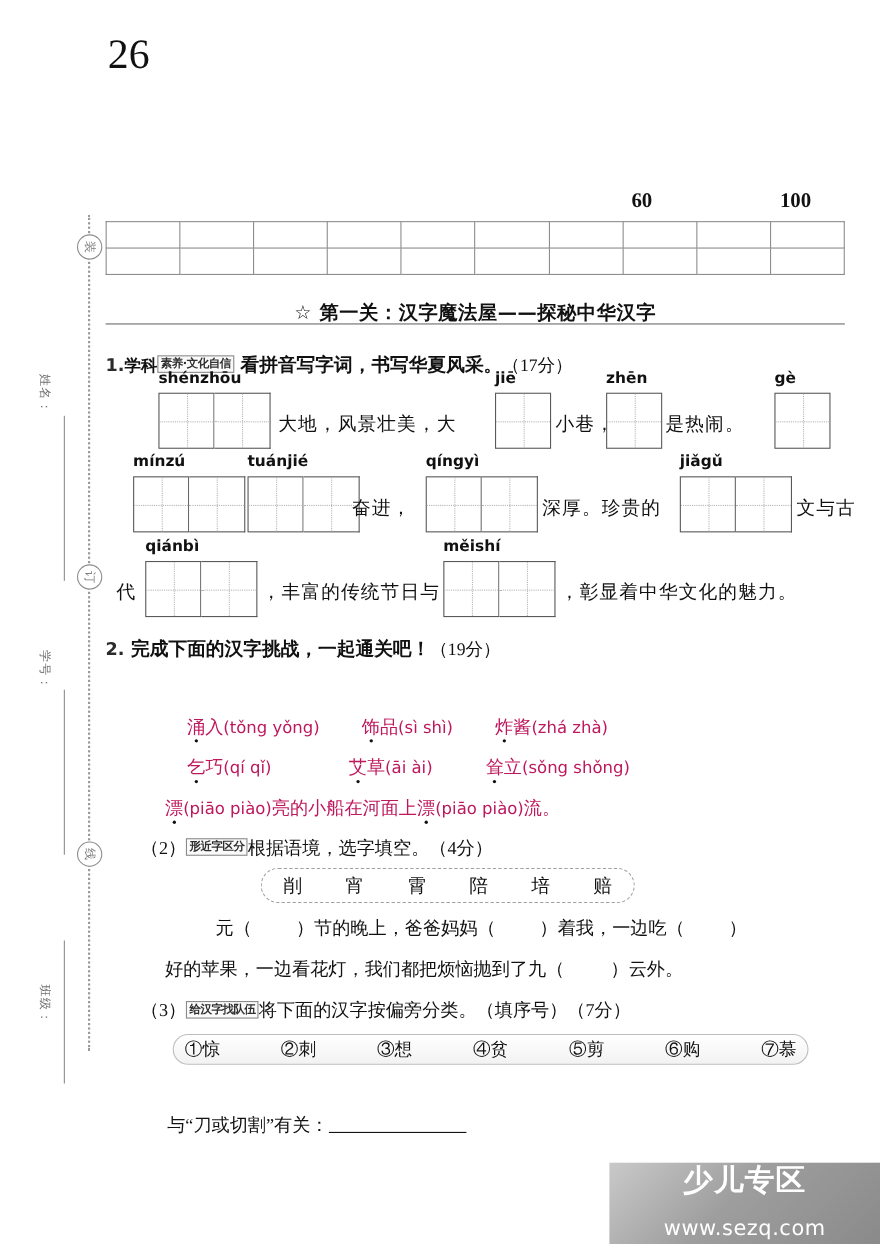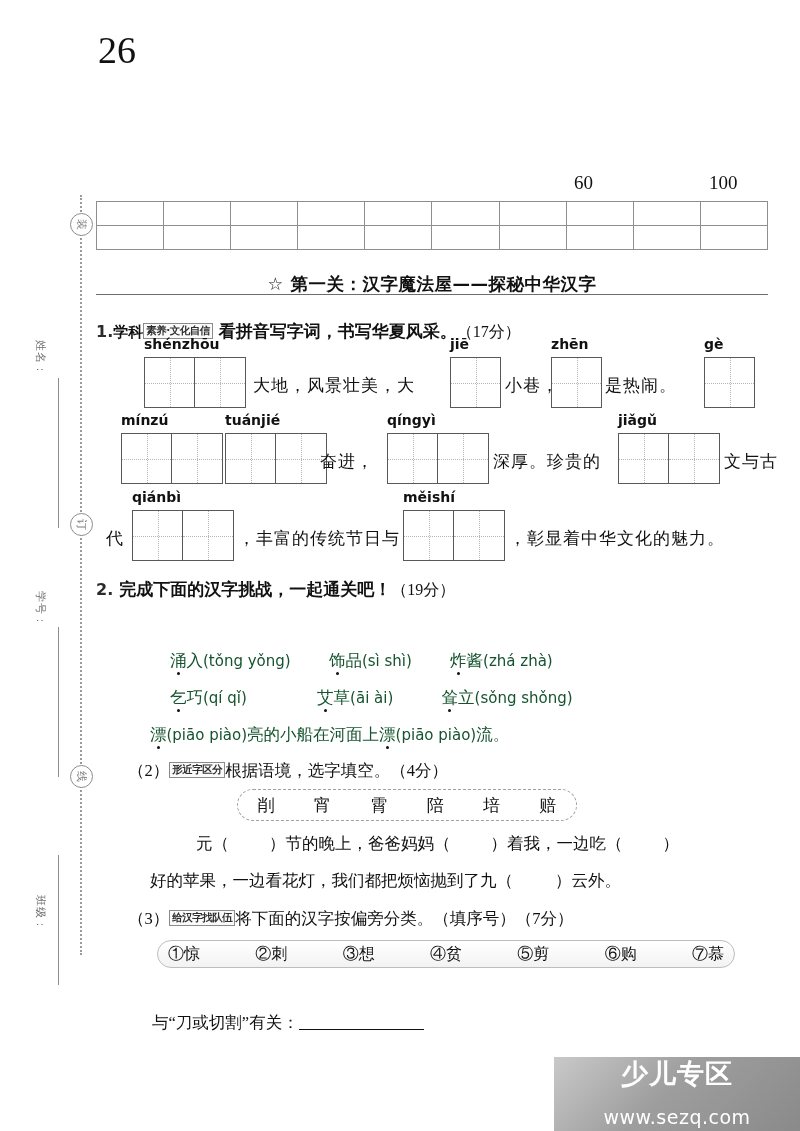--- a/index.html
+++ b/index.html
@@ -93,20 +93,21 @@
   .rail-label.l2 { top: 396px; }
   .rail-label.l3 { top: 700px; }
 
   
   .score-head {
     position: absolute;
     left: 96px;
     top: 172px;
     width: 672px;
     height: 26px;
+    font-weight: bold;
   }
   .score-head span {
     position: absolute;
     font-family: "Liberation Serif", serif;
     font-size: 19px;
     color: #111;
   }
   .score-head .s60  { left: 478px; }
   .score-head .s100 { left: 613px; }
 
@@ -250,21 +251,21 @@
     color: #111;
     white-space: nowrap;
     letter-spacing: 1px;
   }
 
   
   .choice-line {
     position: absolute;
     font-size: 16.5px;
     font-family: "Liberation Serif", "DejaVu Serif", serif;
-    color: #14532d;
+    color: #be185d;
     white-space: nowrap;
   }
   .dotted-char { position: relative; }
   .dotted-char::after {
     content: "";
     position: absolute;
     left: 50%;
     bottom: -5px;
     width: 3px;
     height: 3px;

